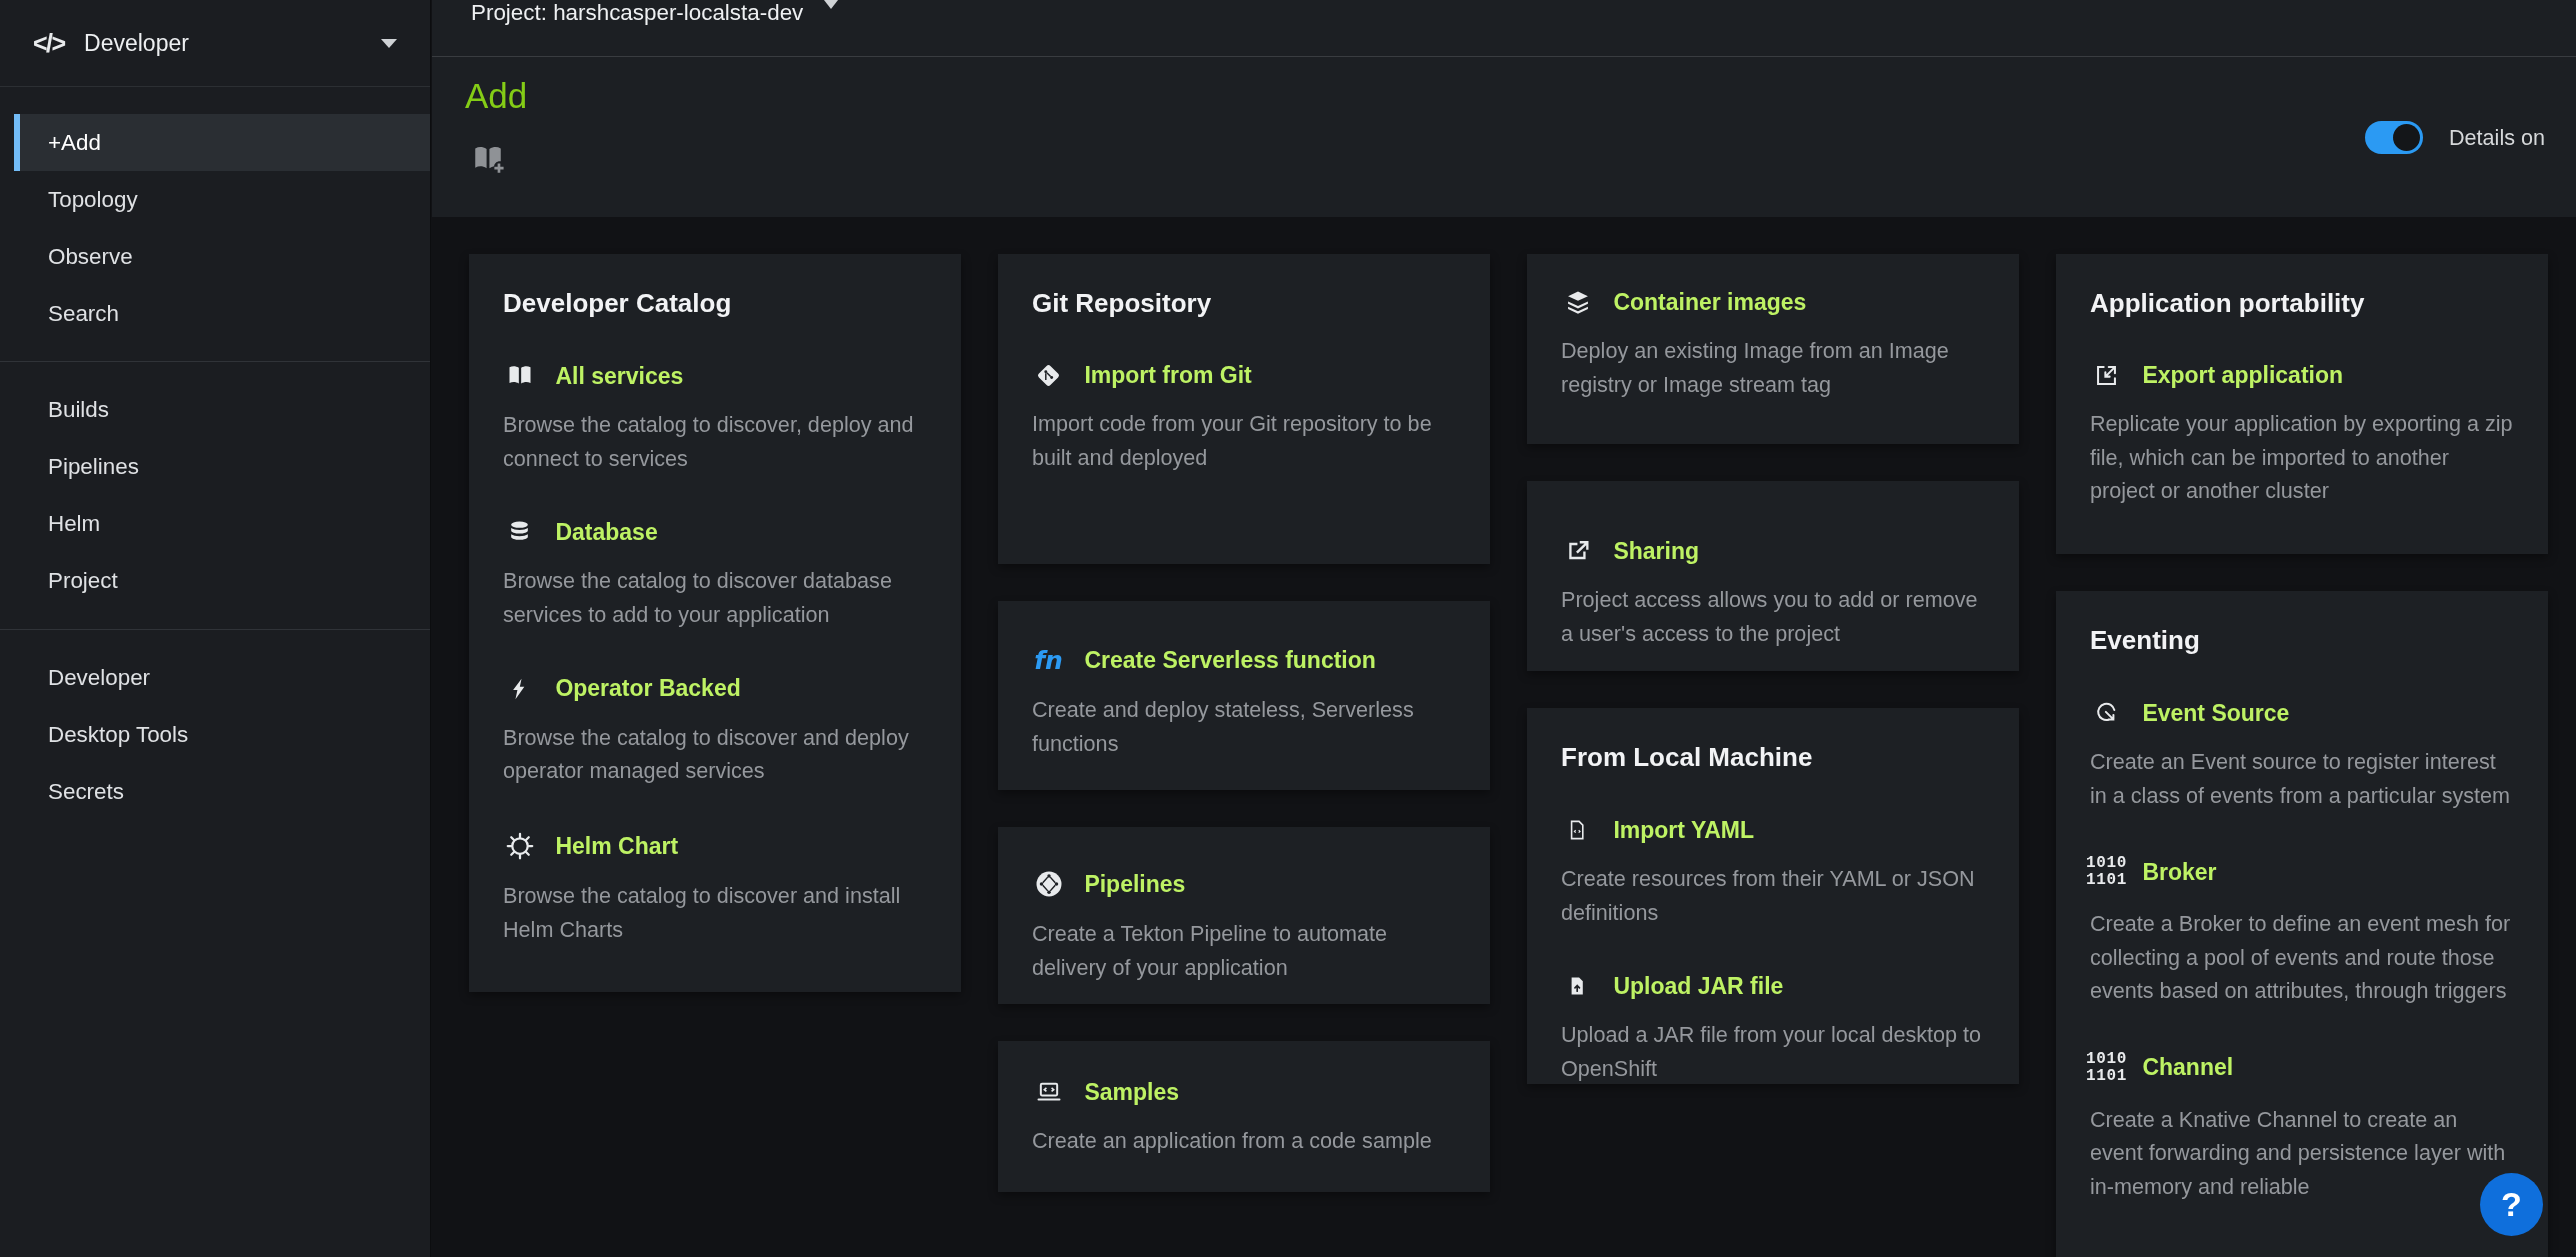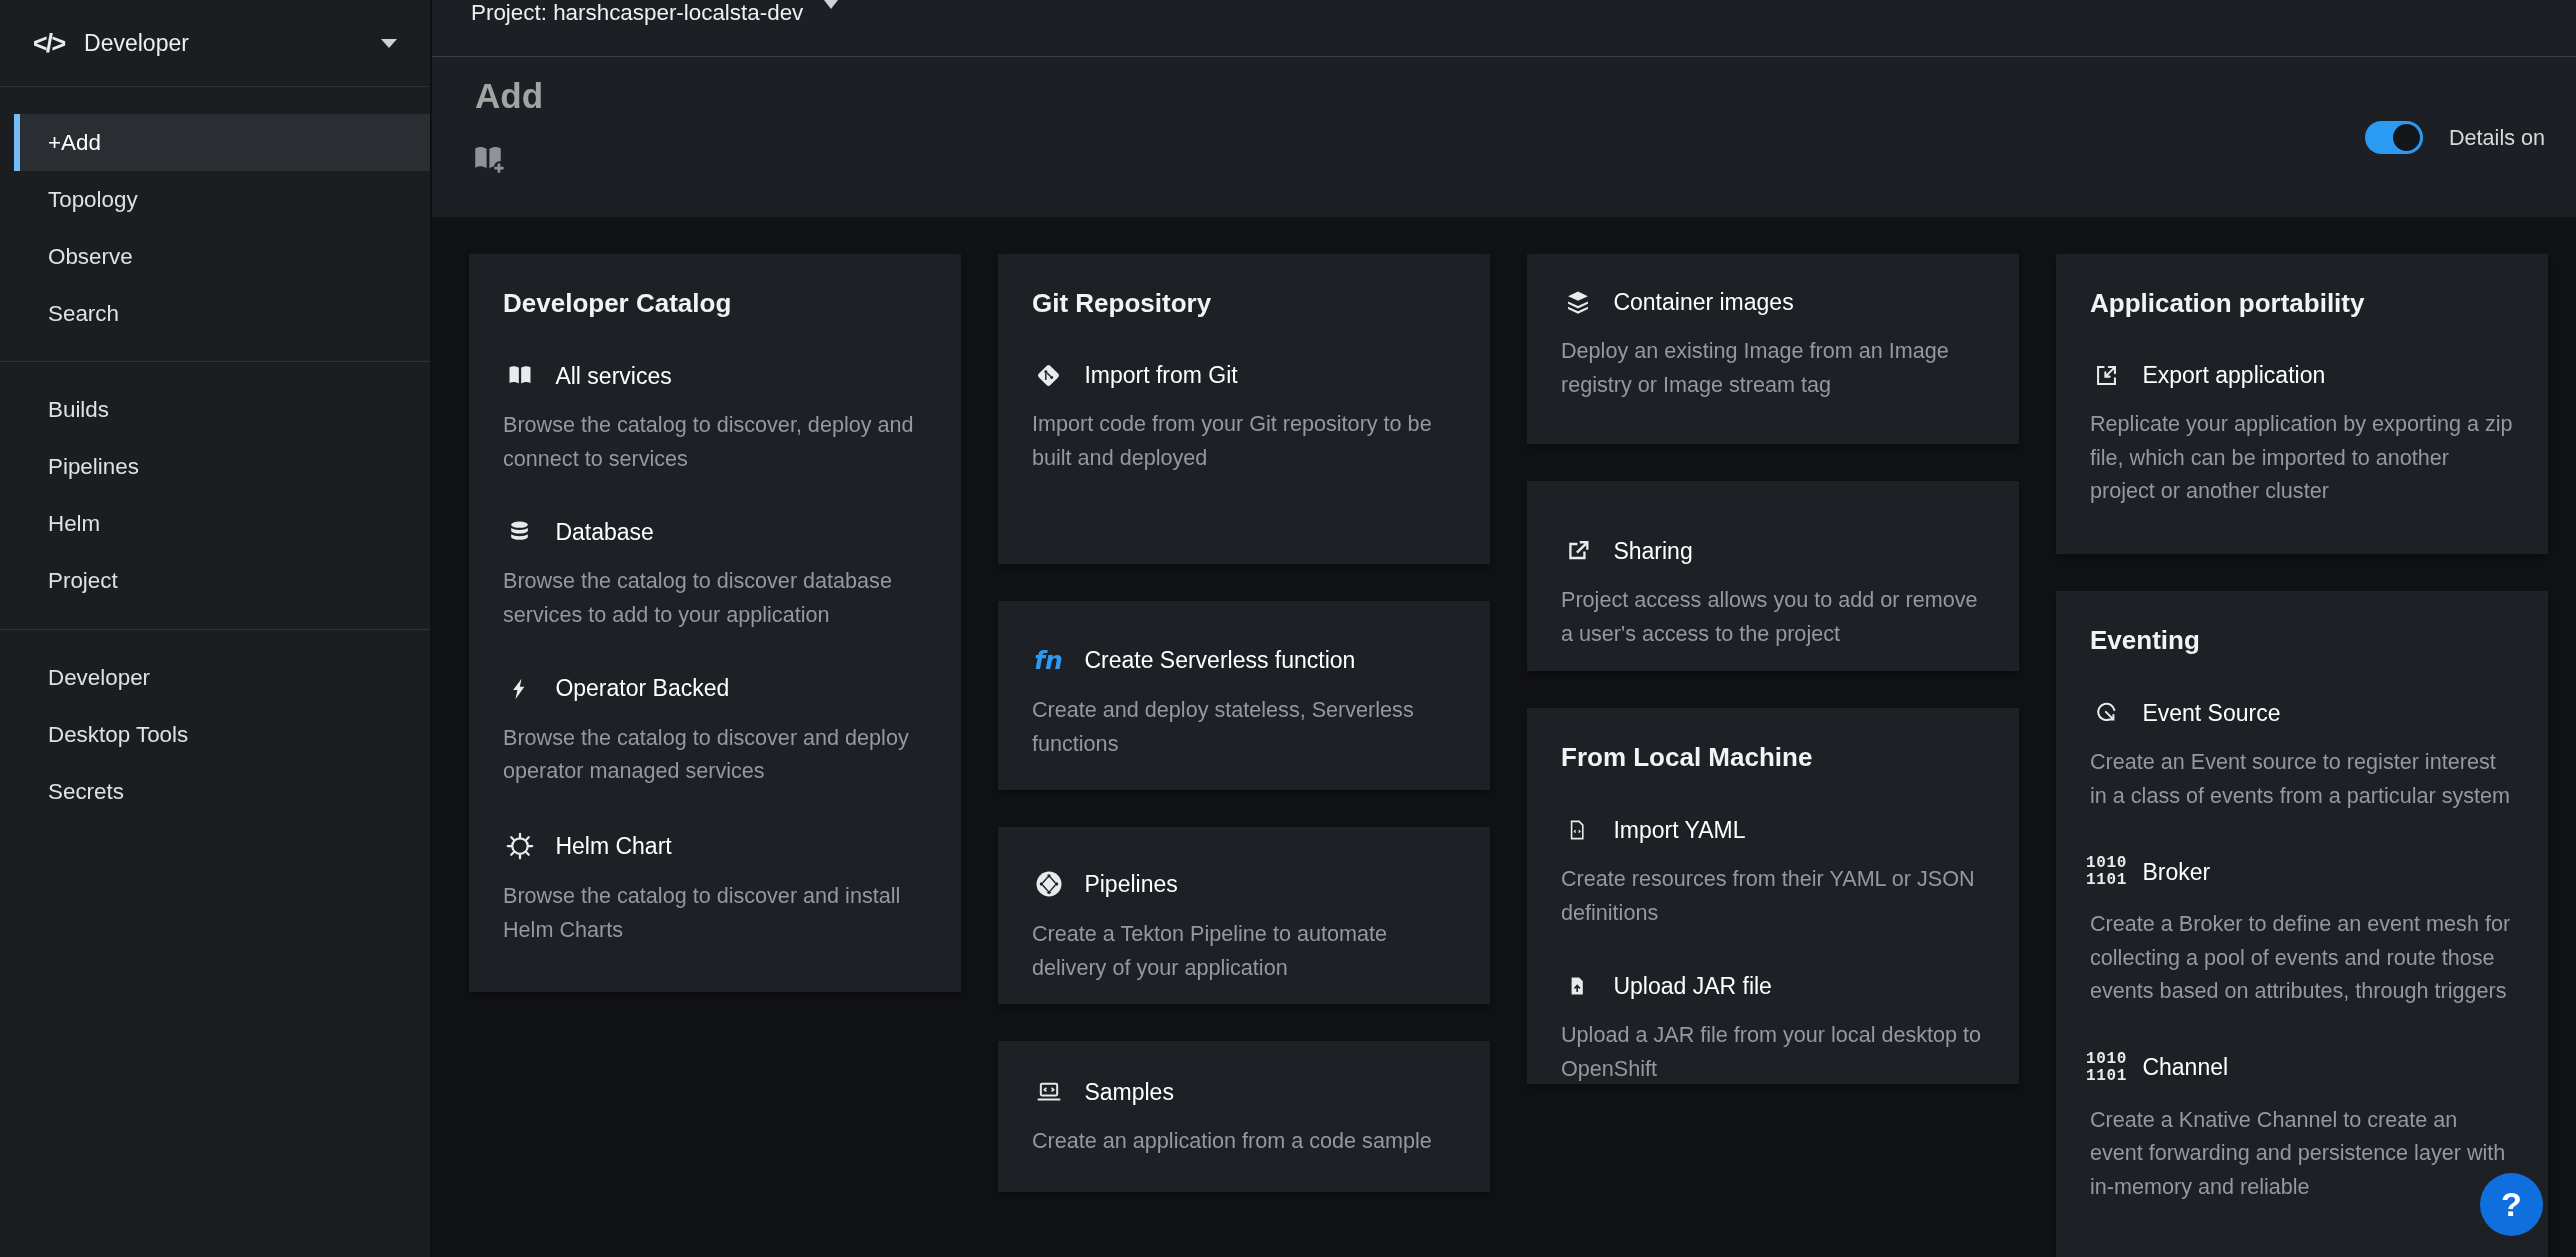--- a/index.html
+++ b/index.html
@@ -22,38 +22,38 @@
   .nav-item.active { background:#2a2e33; box-shadow:inset 6px 0 0 0 #73bcf7; color:#fff; }
   .nav-divider { border:none; border-top:0.7px solid #303338; margin:19.4px 0; }
 
   
   .main { position:absolute; left:432px; top:0; right:0; bottom:0; }
   .topbar { height:57px; background:#1c1f23; border-bottom:1.5px solid #393c40;
             display:flex; align-items:flex-start; padding-left:39px; }
   .topbar .label { font-size:22.4px; color:#eef0f2; cursor:pointer; }
   .topbar .caret { margin-left:21px; border-left-width:7.5px; border-right-width:7.5px; border-top-width:9px; }
   .hero { height:160px; background:#1c1f23; position:relative; }
-  .page-title { position:absolute; left:43px; top:19.4px; font-size:35px; font-weight:700; color:#a3a3a3; }
+  .page-title { position:absolute; left:33px; top:19.4px; font-size:35px; font-weight:400; color:#84cc16; }
   .hero-book { position:absolute; left:39px; top:85px; color:#8f9296; }
   .toggle-wrap { position:absolute; right:31px; top:64px; display:flex; align-items:center;gap:7px; }
   .switch { width:58px; height:33px; border-radius:16.4px; background:#2b9af3; position:relative; cursor:pointer; }
   .switch .knob { position:absolute; right:3px; top:3px; width:27px; height:27px; border-radius:50%; background:#141619; }
   .toggle-label { font-size:21.6px; color:#d6d8da; margin-left:19.4px; }
 
   .content { position:absolute; top:218px; bottom:0; left:0; right:0; background:#111215;
              padding:36px 30px 0 37px; display:flex; gap:37px; align-items:flex-start; }
   .col { width:492px; display:flex; flex-direction:column; gap:37px; }
   .card { background:#1d2024; width:492px; padding:34px 34px; box-shadow:0 3.7px 9px rgba(0,0,0,.4);
           overflow:hidden; }
   .card-title { font-size:26px; font-weight:600; color:#f2f3f5; }
   .tile { margin-top:43px; cursor:pointer; }
   .card > .tile:first-child { margin-top:9px; }
   .tile-head { display:flex; align-items:center; gap:19.4px; }
   .tile-icon { width:33px; display:flex; justify-content:center; color:#e8eaec; flex:none; }
-  .tile-title { font-size:23px; font-weight:400; color:#ffffff; }
+  .tile-title { font-size:23px; font-weight:700; color:#bef264; }
   .tile-desc { margin-top:18px; font-size:21.6px; line-height:1.56; color:#95989d; max-width:429px; }
 
   .fn-glyph { font-size:25px; font-style:italic; font-weight:bold; color:#2b9af3; font-family:"DejaVu Sans",sans-serif; }
   .bin-glyph { font-family:"Liberation Mono",monospace; font-size:16px; font-weight:bold; line-height:1.05;
                color:#e8eaec; letter-spacing:0.7px; white-space:pre; text-align:center; }
 
   .help-fab { position:absolute; right:33px; bottom:21px; width:63px; height:63px; border-radius:50%;
               background:#0f6fdc; color:#fff; font-size:34px; font-weight:bold;
               display:flex; align-items:center; justify-content:center; cursor:pointer; }
   svg { display:block; }

